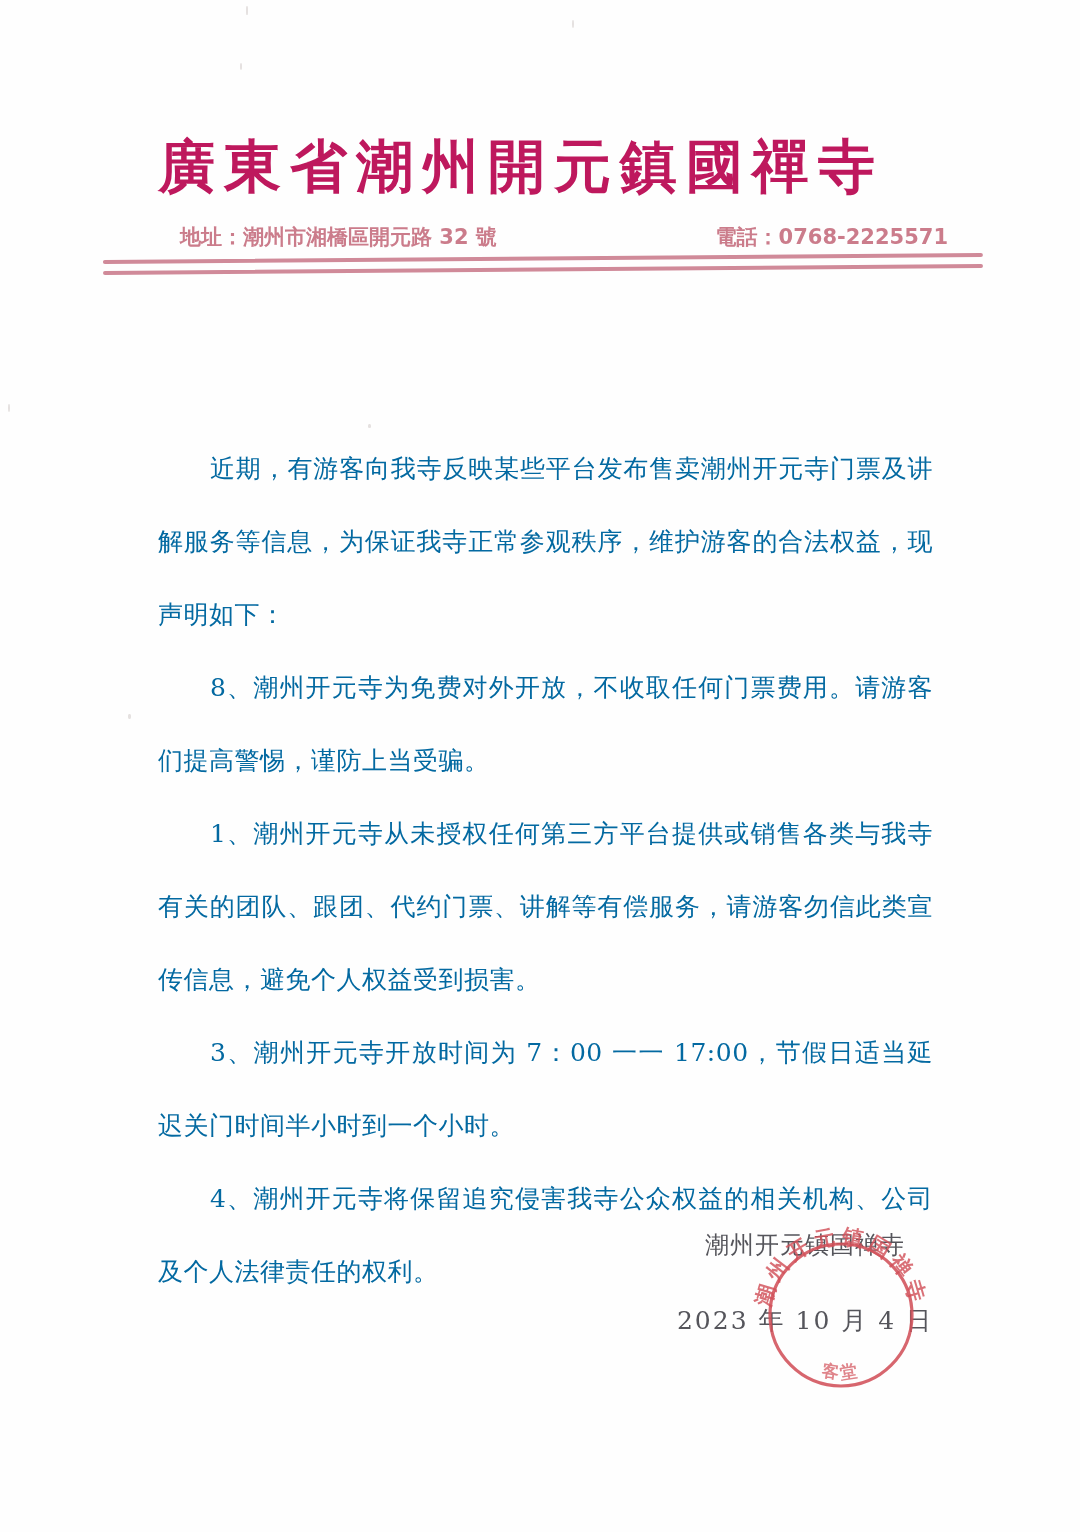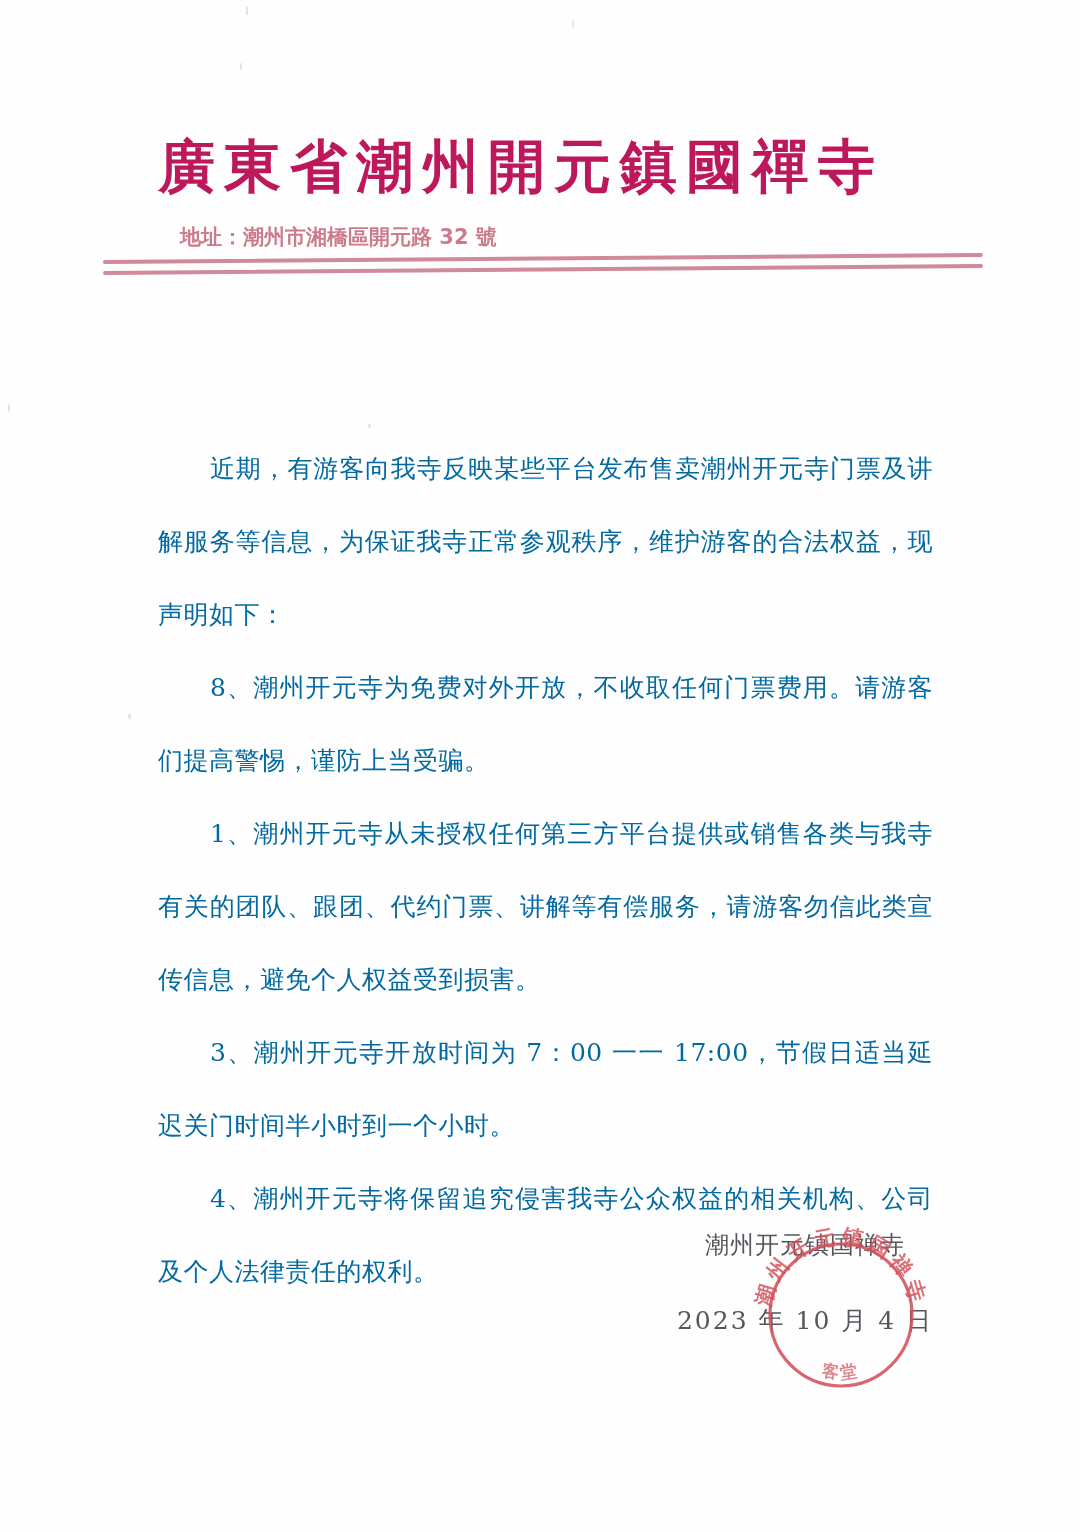--- a/index.html
+++ b/index.html
@@ -194,20 +194,21 @@
   <div class="speck" style="left:368px;top:424px;width:3px;height:4px;"></div>
   <div class="speck" style="left:128px;top:714px;width:3px;height:5px;"></div>
   <div class="speck" style="left:900px;top:1060px;width:3px;height:4px;"></div>
 
   <div class="letterhead">
 
     <div class="org-title">廣東省潮州開元鎮國禪寺</div>
 
     <div class="contact-row">
       <div class="contact-address">地址：潮州市湘橋區開元路 32 號</div>
+      <div class="contact-phone">電話：0768-2225571</div>
     </div>
 
     <div class="rule-wrap">
       <div class="rule top"></div>
       <div class="rule bottom"></div>
     </div>
   </div>
 
 
   <div class="body-block">

